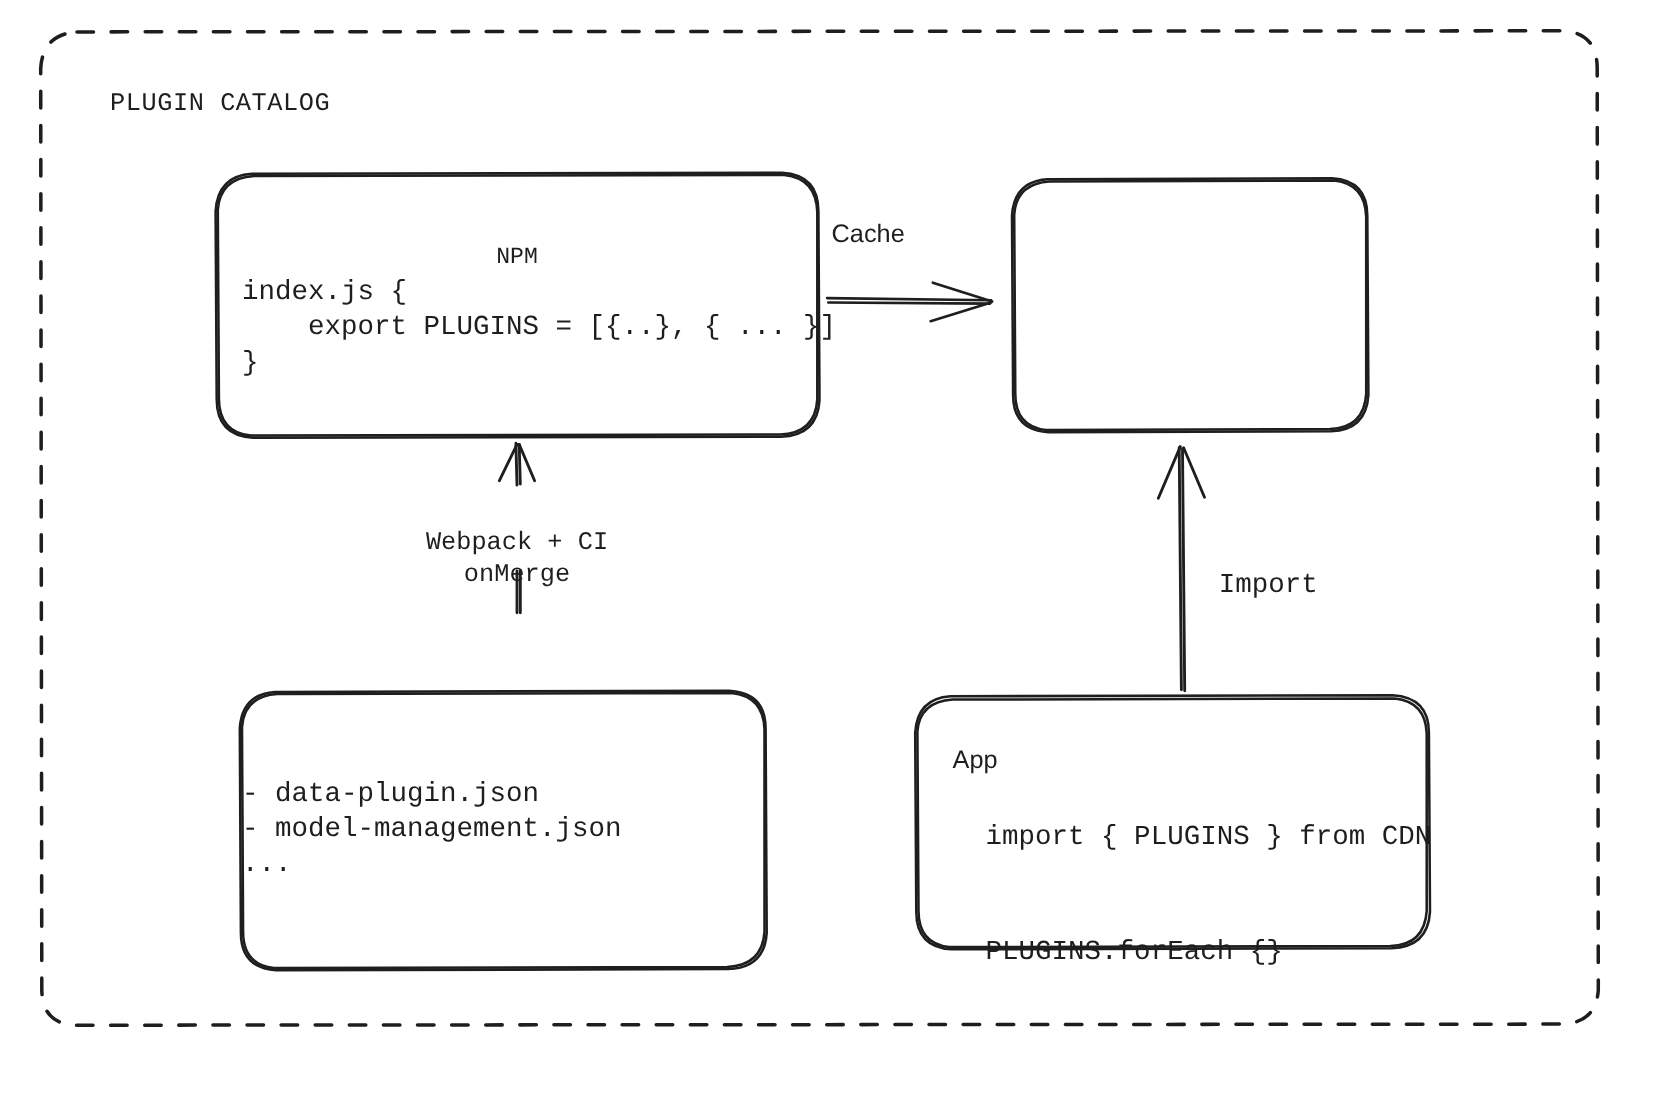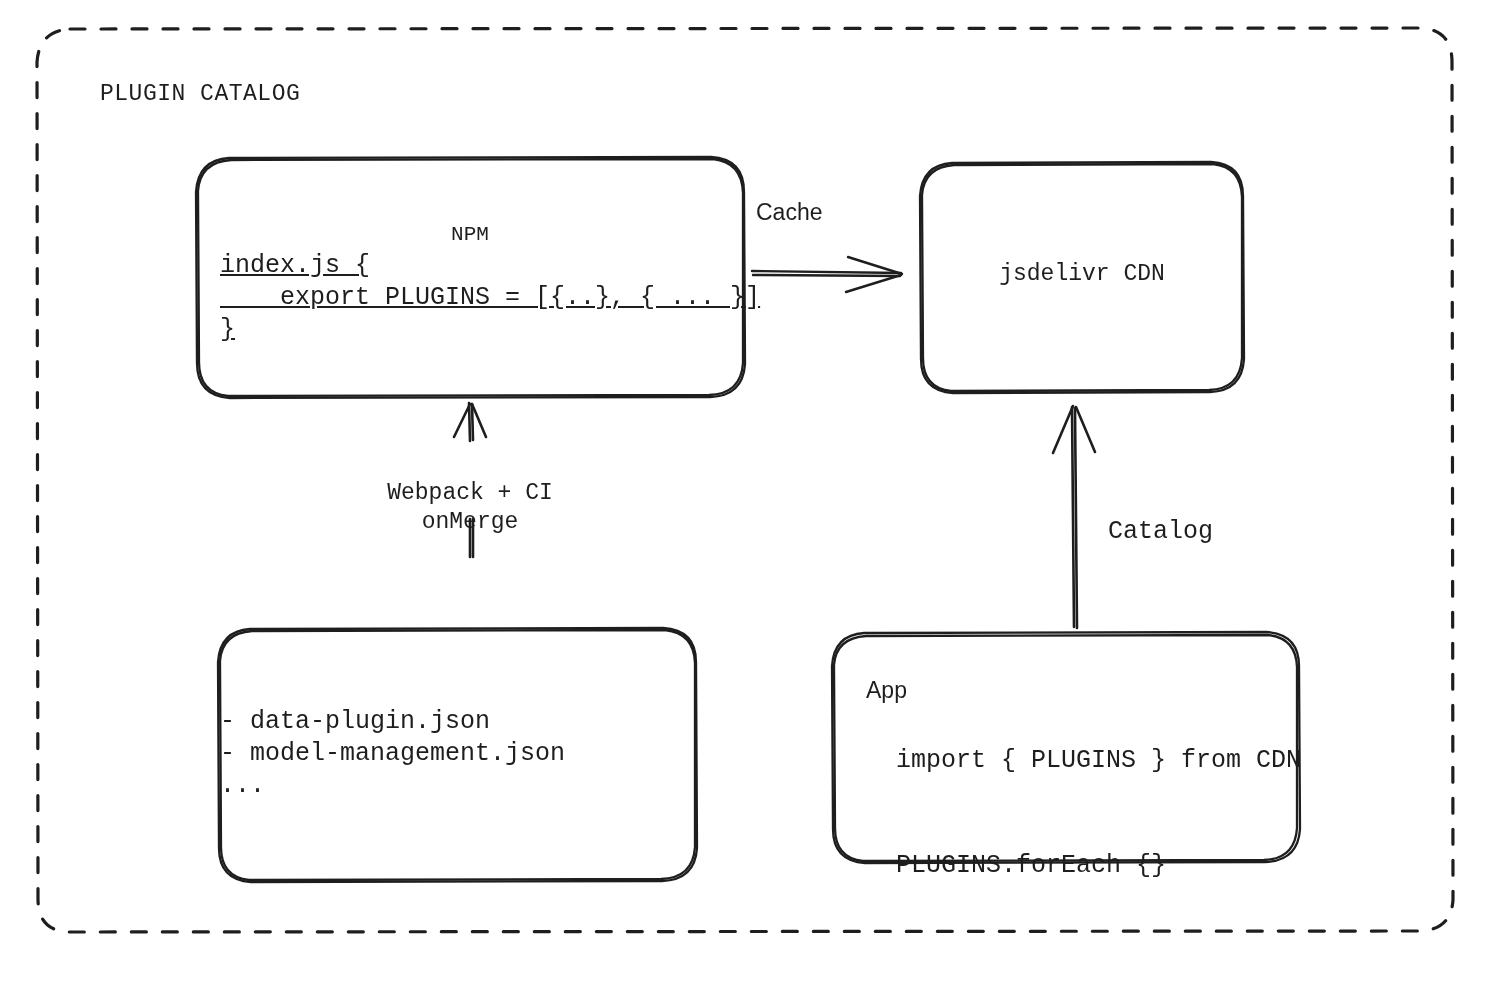--- a/index.html
+++ b/index.html
@@ -35,21 +35,21 @@
   }
   .lbl.sans {
     font-family: "Liberation Sans", "DejaVu Sans", sans-serif;
   }
   .center {
     text-align: center;
   }
   
   #frame-title      { left: 100px; top: 80px;  font-size: 23px; letter-spacing: 0.5px; }
   #npm-title        { left: 196px; top: 195px; width: 548px; font-size: 21px; margin-top: 27px; }
-  #npm-code         { left: 220px; top: 250px; font-size: 25px; text-decoration: underline; }
+  #npm-code         { left: 220px; top: 250px; font-size: 25px; }
   #cdn-title        { left: 920px; top: 260px; width: 324px; font-size: 23px; }
   #cache-label      { left: 756px; top: 198px; font-size: 23px; }
   #build-label      { left: 370px; top: 447px; width: 200px; font-size: 23px; margin-top: 32px; }
   #repo-title       { left: 218px; top: 566px; width: 478px; font-size: 23px; }
   #repo-list        { left: 220px; top: 706px; font-size: 25px; }
   #import-label     { left: 1108px; top: 516px; font-size: 25px; }
   #app-title        { left: 866px; top: 676px; font-size: 23px; }
   #app-code         { left: 896px; top: 735px; font-size: 25px; line-height: 2.1; }
 </style>
 </head>
@@ -120,33 +120,32 @@
   </svg>
 
   <div class="lbl" id="frame-title">PLUGIN CATALOG</div>
 
   <div class="lbl center" id="npm-title">NPM</div>
 
   <div class="lbl" id="npm-code">index.js {
     export PLUGINS = [{..}, { ... }]
 }</div>
 
-  <div class="lbl center" id="cdn-title">jsdelivr CDN</div>
 
   <div class="lbl sans" id="cache-label">Cache</div>
 
   <div class="lbl center" id="build-label">Webpack + CI
 onMerge</div>
 
 
   <div class="lbl" id="repo-list">- data-plugin.json
 - model-management.json
 ...</div>
 
-  <div class="lbl" id="import-label">Catalog</div>
+  <div class="lbl" id="import-label">Import</div>
 
   <div class="lbl sans" id="app-title">App</div>
 
   <div class="lbl" id="app-code">import { PLUGINS } from CDN
 
 PLUGINS.forEach {}</div>
 
 </div>
 
 </body></html>

